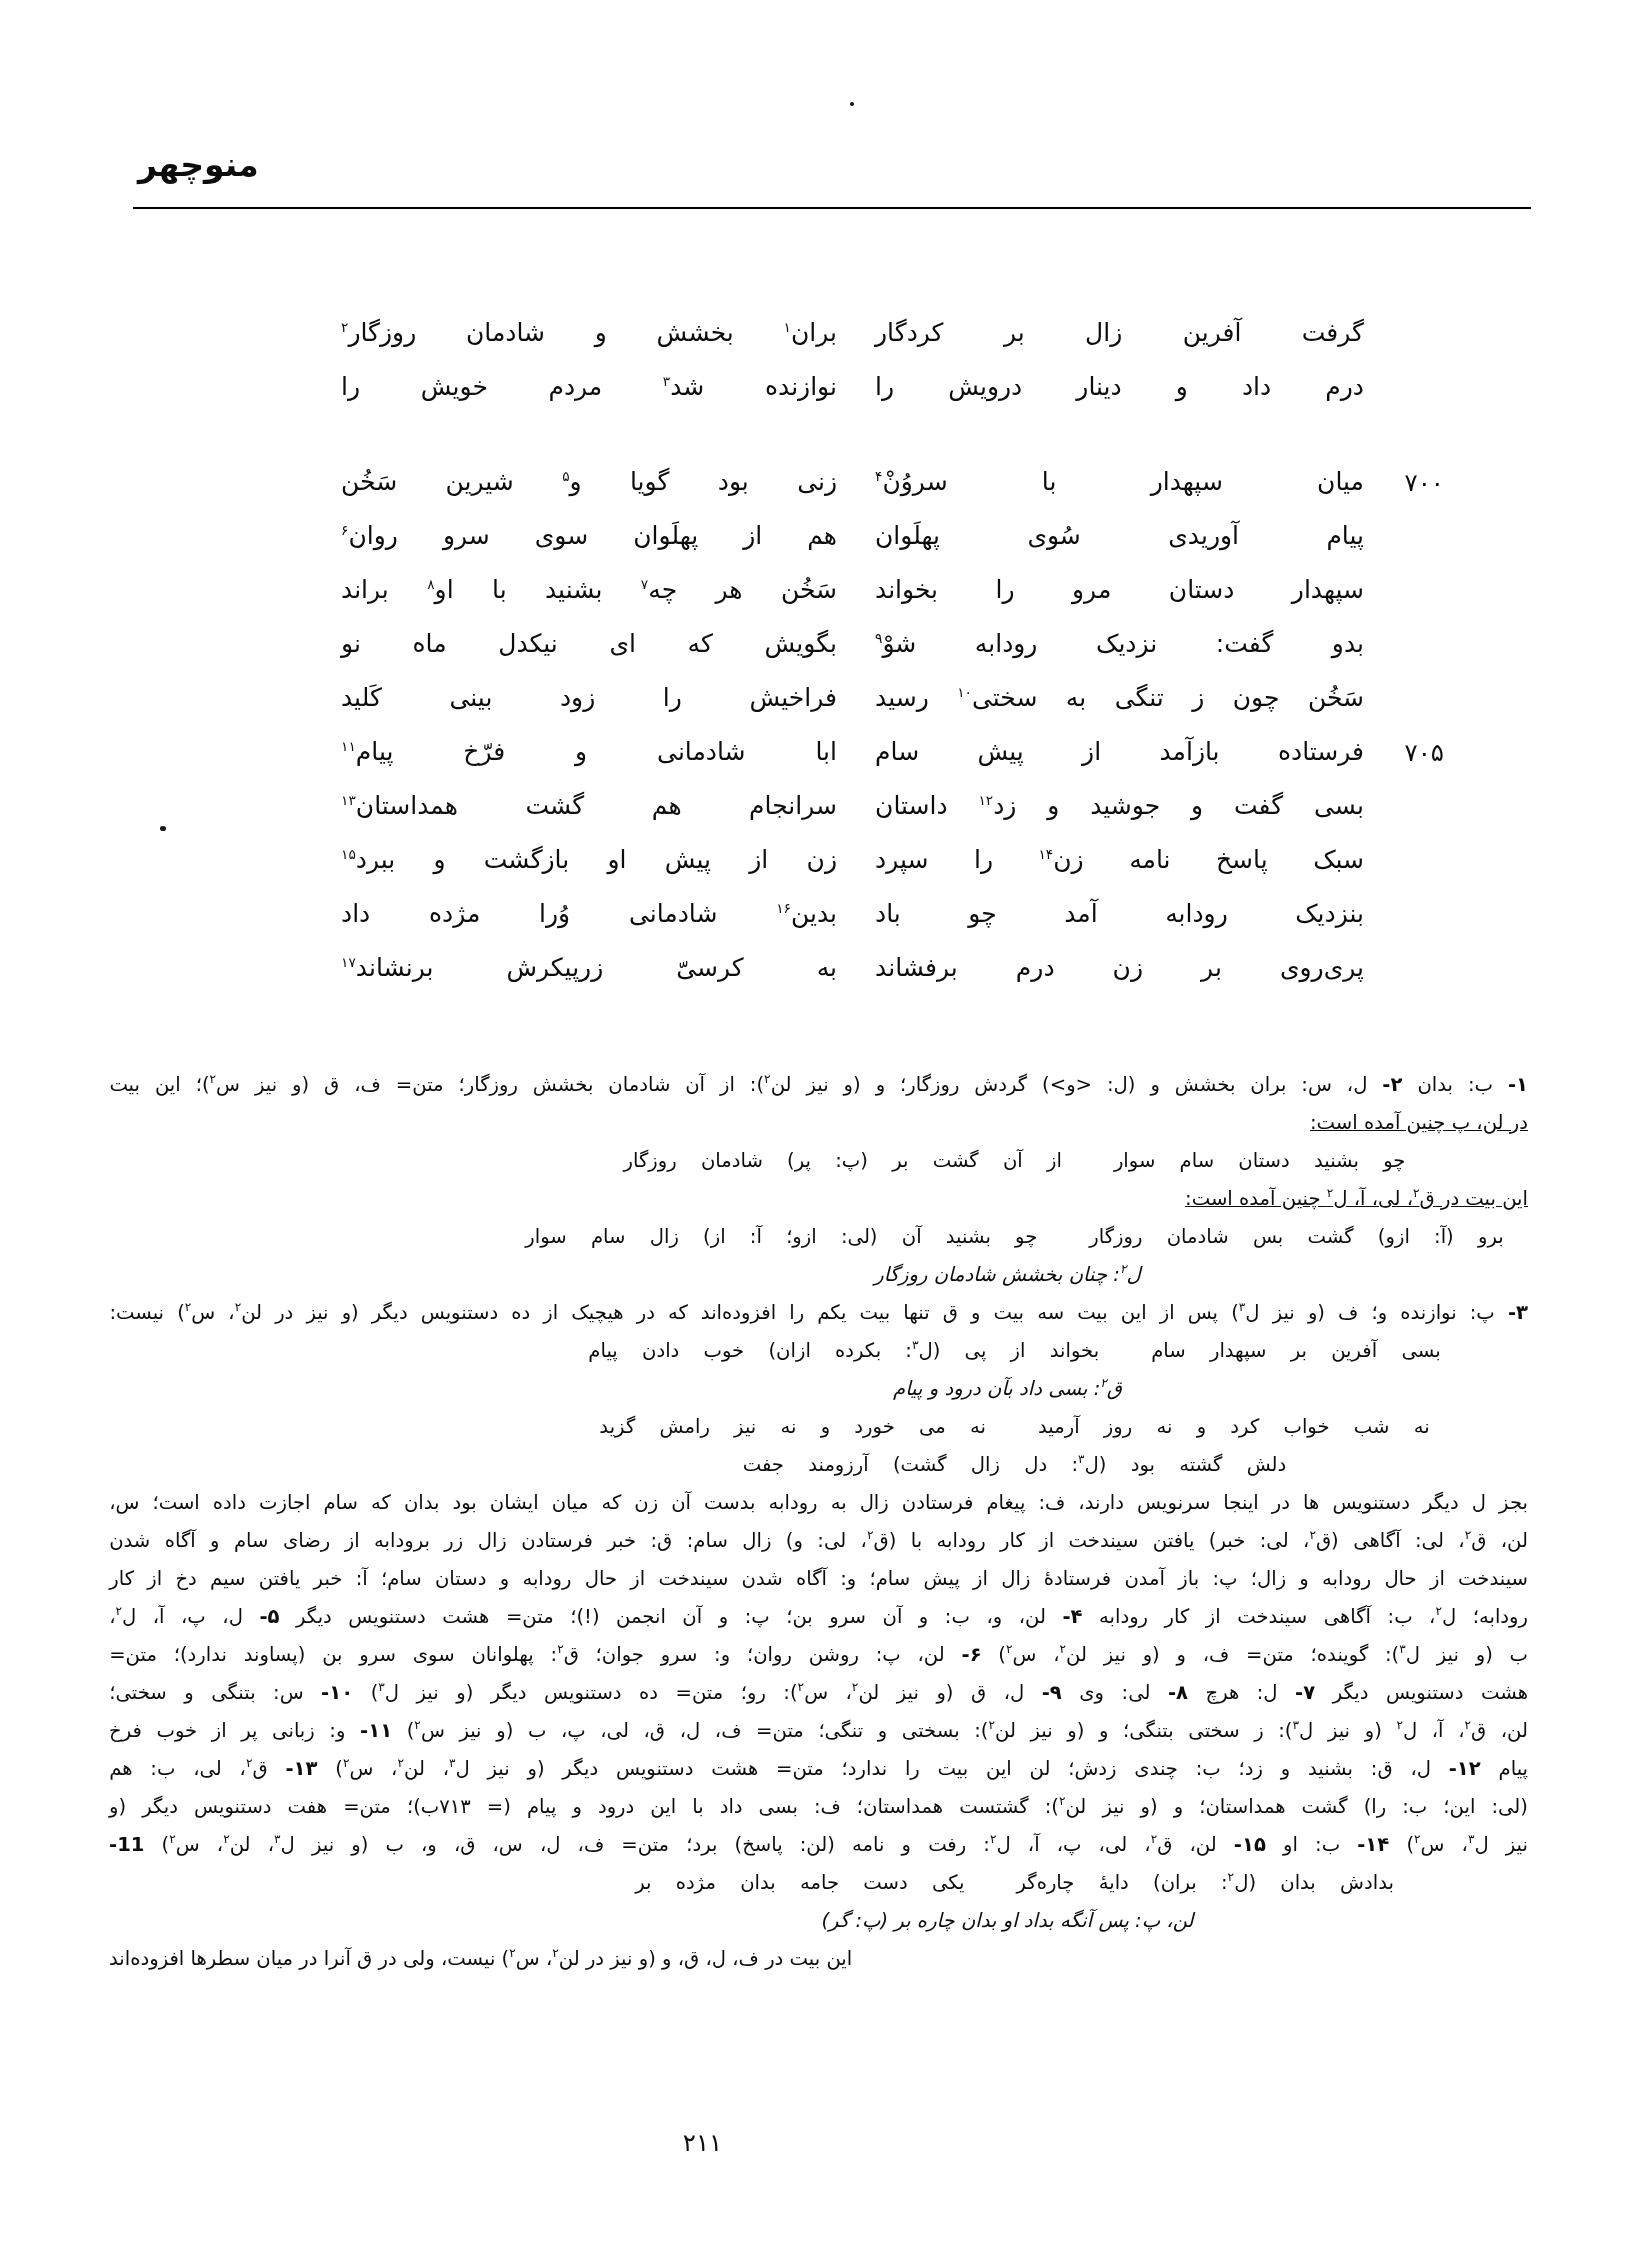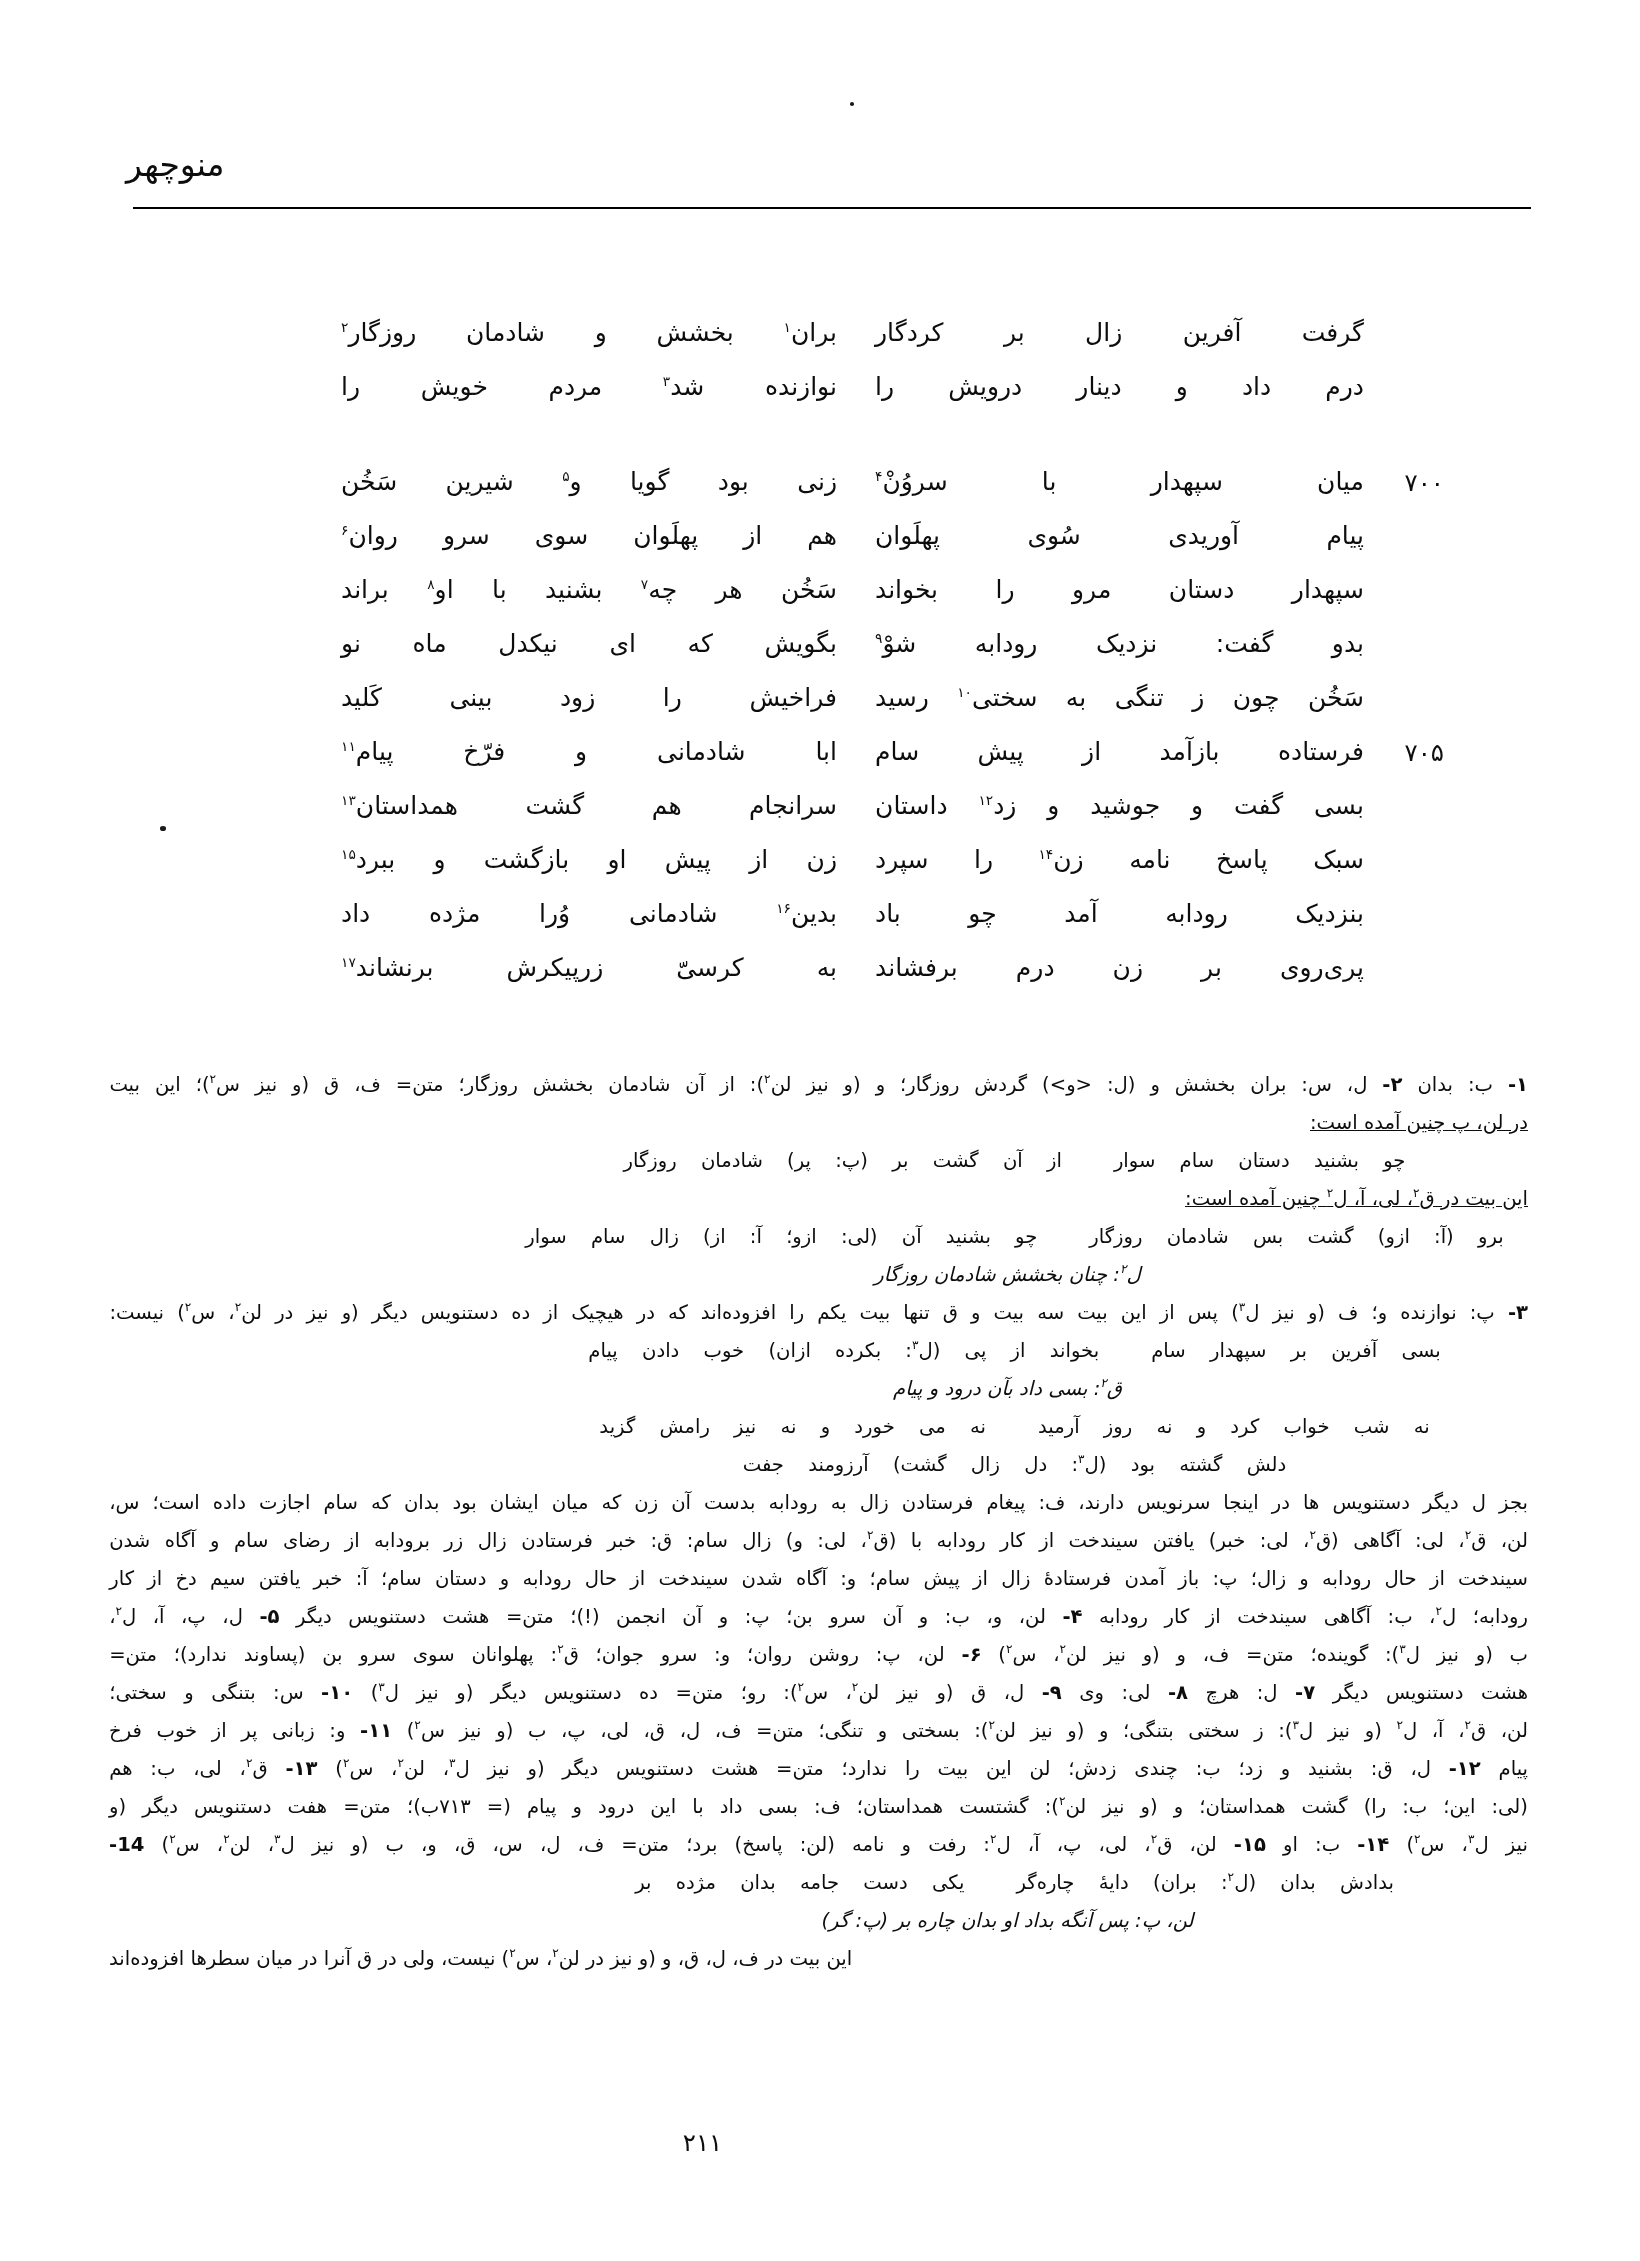--- a/index.html
+++ b/index.html
@@ -2,21 +2,21 @@
 <html lang="fa" dir="rtl" style="font-size:11.2px"><head>
 <meta charset="utf-8">
 <title>Document</title>
 <style>
   html,body{margin:0;padding:0;background:#ffffff;}
   body{width:1640px;height:2261px;overflow:hidden;position:relative;
        font-family:"DejaVu Sans",sans-serif;color:#0d0d0d;}
   .page{position:absolute;inset:0;direction:rtl;}
 
   
-  .chapter-title{position:absolute;left:126px;top:145px;font-size:33px;font-weight:normal;direction:rtl;}
+  .chapter-title{position:absolute;left:138px;top:145px;font-size:33px;font-weight:bold;direction:rtl;}
   .header-rule{position:absolute;left:133px;top:207px;width:1398px;height:2.1px;background:#000;}
 
   
   .poem{position:absolute;top:312px;right:196px;width:1112px;direction:rtl;}
   .couplet{display:flex;flex-direction:row;align-items:flex-start;height:54px;}
   .couplet.gap{margin-top:41px;}
   .vnum{width:80px;font-size:24.5px;text-align:right;padding-top:7px;letter-spacing:1.4px;}
   .hem{font-size:25px;line-height:41px;display:flex;justify-content:space-between;white-space:nowrap;}
   .hem-r{width:489px;}
   .hem-l{width:496px;margin-right:38px;}
@@ -671,21 +671,21 @@
         <span>ل،</span>
         <span>س،</span>
         <span>ق،</span>
         <span>و،</span>
         <span>ب</span>
         <span>(و</span>
         <span>نیز</span>
         <span>ل<sup>۳</sup>،</span>
         <span>لن<sup>۲</sup>،</span>
         <span>س<sup>۲</sup>)</span>
-        <span><b>14-</b></span>
+        <span><b>11-</b></span>
       </div>
       <div class="app-line app-verse">
         <span class="app-hem">بدادش بدان (ل<sup>۲</sup>: بران) دایهٔ چاره‌گر</span>
         <span class="app-hem">یکی دست جامه بدان مژده بر</span>
       </div>
       <div class="app-line app-note">لن، پ: پس آنگه بداد او بدان چاره بر (پ: گر)</div>
       <div class="app-line app-noter">این بیت در ف، ل، ق، و (و نیز در لن<sup>۲</sup>، س<sup>۲</sup>) نیست، ولی در ق آنرا در میان سطرها افزوده‌اند</div>
     </div>
 
   <div class="page-number">۲۱۱</div>

